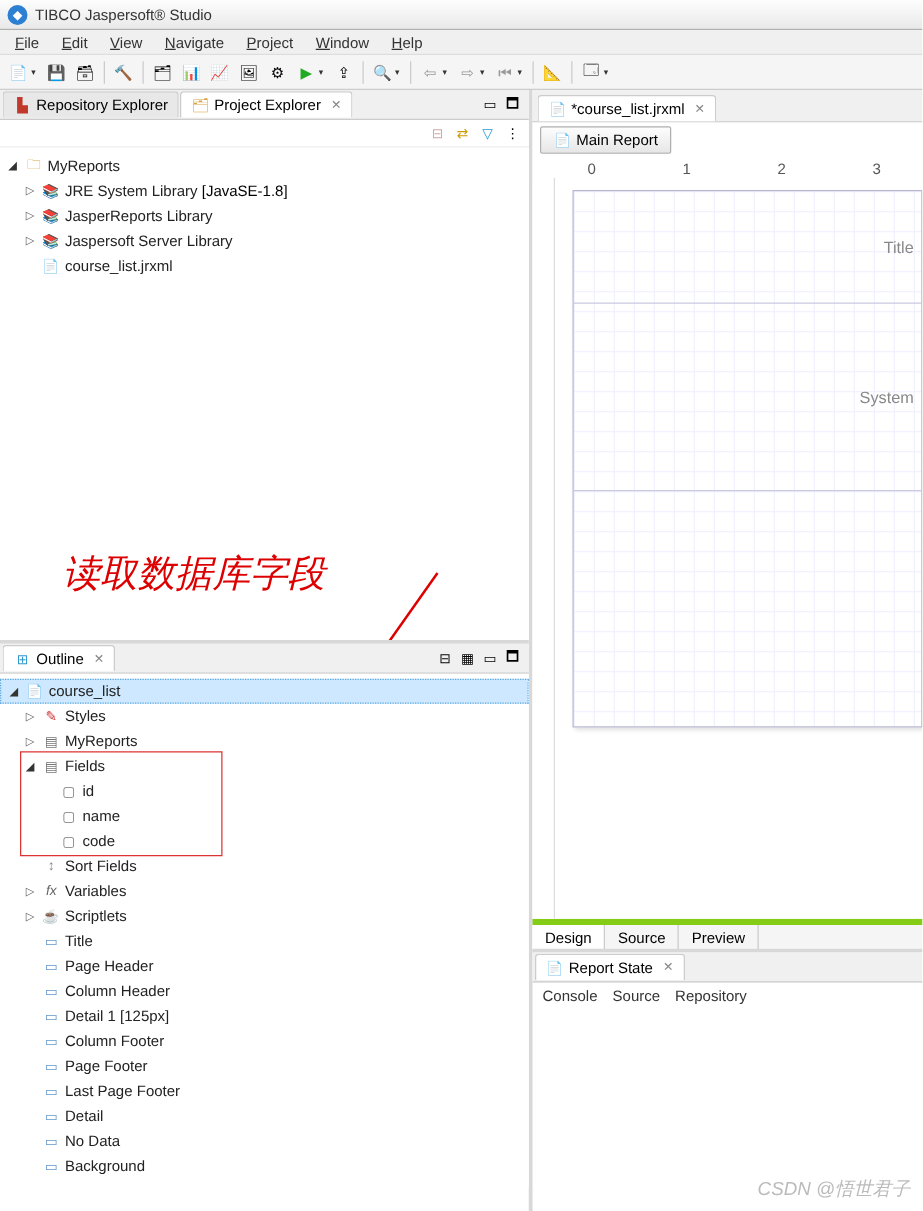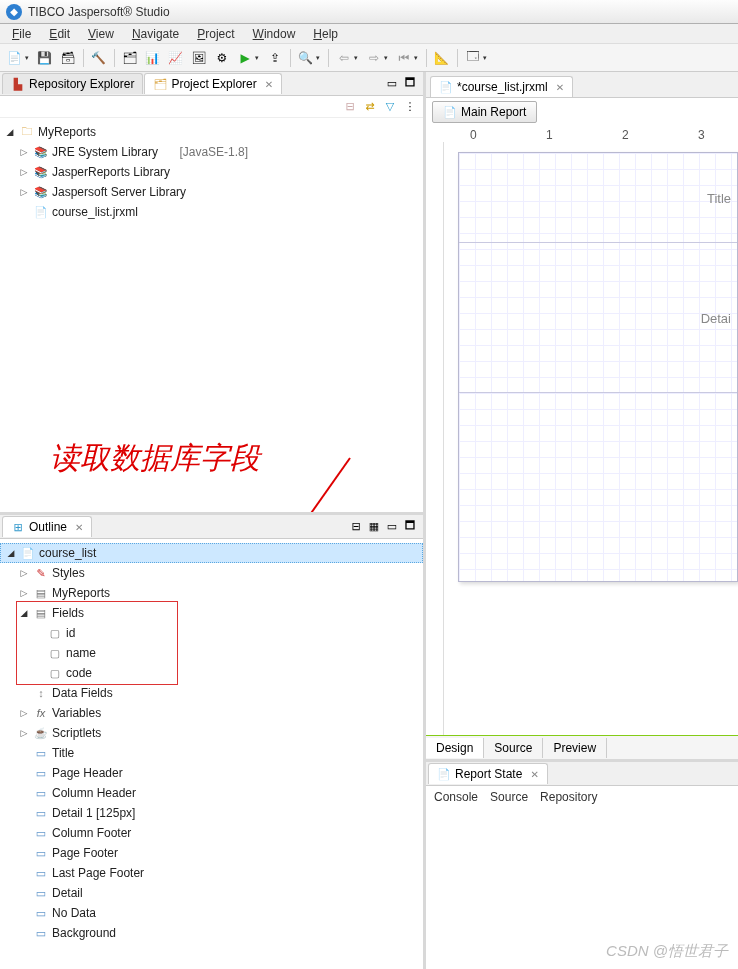--- a/index.html
+++ b/index.html
@@ -28,39 +28,39 @@
 .tree-row{display:flex;align-items:center;height:20px;padding-left:4px;cursor:default;white-space:nowrap;}
 .tree-row.selected{background:#cde8ff;border:1px dotted #5aa7e0;}
 .arrow{width:12px;font-size:9px;color:#666;text-align:center;}
 .arrow.open{color:#333;}
 .ticon{width:16px;height:14px;margin:0 3px;display:flex;align-items:center;justify-content:center;font-size:11px;}
 .folder{color:#d9a441;}
 .lib{color:#8a6d3b;}
 .report{color:#c0392b;}
 .field{color:#777;}
 .lbl{color:#222;}
-.lbl .extra{color:#737373;margin-left:18px;}
+.lbl .extra{color:#000000;}
 .annotation{position:absolute;color:#d00;font-family:"SimSun","KaiTi",serif;font-size:30px;font-style:italic;pointer-events:none;white-space:nowrap;}
 .highlight-box{position:absolute;border:1px solid #d33;pointer-events:none;}
 .arrow-svg{position:absolute;pointer-events:none;}
 .outline-panel{border-top:3px solid #d8d8d8;display:flex;flex-direction:column;flex:0 0 438px;}
 .editor-tabs{height:26px;display:flex;align-items:flex-end;background:#f0f0f0;border-bottom:1px solid #ccc;padding:2px 4px 0;}
 .etab{display:flex;align-items:center;gap:4px;background:#fff;border:1px solid #ccc;border-bottom:none;padding:3px 8px;border-radius:3px 3px 0 0;cursor:default;}
 .close-x{color:#888;font-size:10px;margin-left:4px;}
 .subbar{height:28px;display:flex;align-items:center;padding:4px 6px;gap:4px;background:#fff;}
 .main-report-tab{border:1px solid #b0b0b0;background:linear-gradient(#fdfdfd,#e6e6e6);padding:3px 10px;border-radius:2px;display:flex;align-items:center;gap:4px;}
 .ruler-area{height:16px;background:#fff;position:relative;font-size:9px;color:#555;overflow:hidden;}
 .ruler-area .num{position:absolute;top:2px;}
 .canvas-wrap{flex:1;background:#fff;position:relative;overflow:hidden;}
 .page{position:absolute;left:32px;top:10px;width:280px;height:430px;background:#fff;border:1px solid #b8b8d0;box-shadow:2px 2px 4px rgba(0,0,0,0.15);}
 .page .band{border-bottom:1px solid #c9c9e0;position:relative;}
 .page .band-label{position:absolute;right:6px;top:50%;transform:translateY(-50%);color:#888;font-size:13px;}
 .grid-bg{background-image:linear-gradient(#eef 1px,transparent 1px),linear-gradient(90deg,#eef 1px,transparent 1px);background-size:16px 16px;}
 .vruler{position:absolute;left:0;top:0;width:18px;bottom:0;background:#fff;border-right:1px solid #ddd;}
-.bottom-tabs{height:24px;border-top:1px solid #84cc16;display:flex;align-items:center;background:#f5f5f5;}
+.bottom-tabs{height:24px;border-top:5px solid #84cc16;display:flex;align-items:center;background:#f5f5f5;}
 .btab{padding:3px 10px;border-right:1px solid #ccc;cursor:default;}
 .btab.active{background:#fff;}
 .state-panel{border-top:3px solid #d8d8d8;display:flex;flex-direction:column;height:210px;}
 .subtabs{display:flex;gap:12px;padding:4px 8px;}
 .subtabs span{cursor:default;color:#333;}
 .watermark{position:absolute;right:10px;bottom:8px;color:#bbb;font-size:15px;font-style:italic;pointer-events:none;}
 </style>
 </head>
 <body>
 
@@ -221,21 +221,21 @@
         <div class="tree-row" style="padding-left:44px">
           <span class="ticon field">▢</span>
           <span class="lbl">name</span>
         </div>
         <div class="tree-row" style="padding-left:44px">
           <span class="ticon field">▢</span>
           <span class="lbl">code</span>
         </div>
         <div class="tree-row" style="padding-left:30px">
           <span class="ticon field" style="color:#888">↕</span>
-          <span class="lbl">Data Fields</span>
+          <span class="lbl">Sort Fields</span>
         </div>
         <div class="tree-row" style="padding-left:18px">
           <span class="arrow">▷</span>
           <span class="ticon" style="font-style:italic;color:#666">fx</span>
           <span class="lbl">Variables</span>
         </div>
         <div class="tree-row" style="padding-left:18px">
           <span class="arrow">▷</span>
           <span class="ticon">☕</span>
           <span class="lbl">Scriptlets</span>
@@ -304,21 +304,21 @@
         <span class="num" style="left:196px">2</span>
         <span class="num" style="left:272px">3</span>
     </div>
     <div class="canvas-wrap">
       <div class="vruler"></div>
       <div class="page grid-bg">
         <div class="band" style="height:90px">
             <span class="band-label">Title</span>
           </div>
         <div class="band" style="height:150px">
-            <span class="band-label">Detai</span>
+            <span class="band-label">System</span>
           </div>
       </div>
     </div>
     <div class="bottom-tabs">
       <div class="btab active">Design</div>
       <div class="btab">Source</div>
       <div class="btab">Preview</div>
     </div>
 
     <div class="state-panel">

